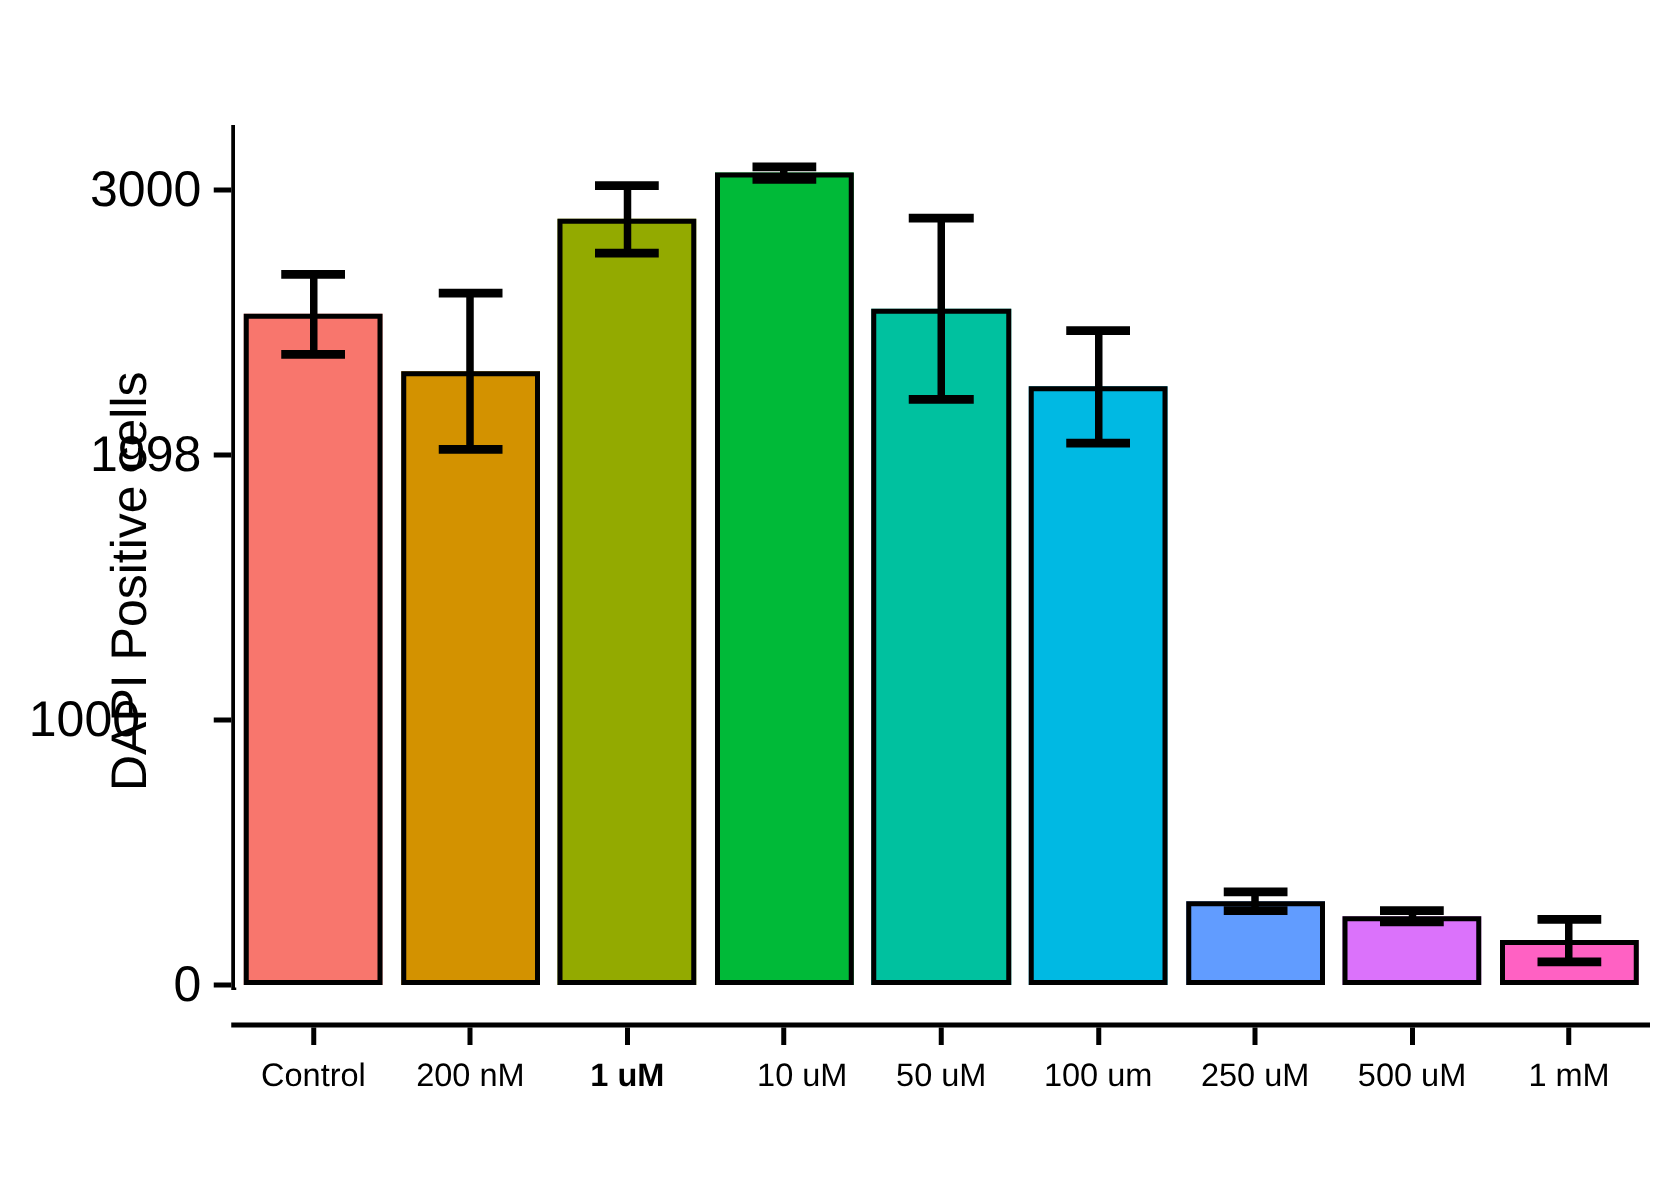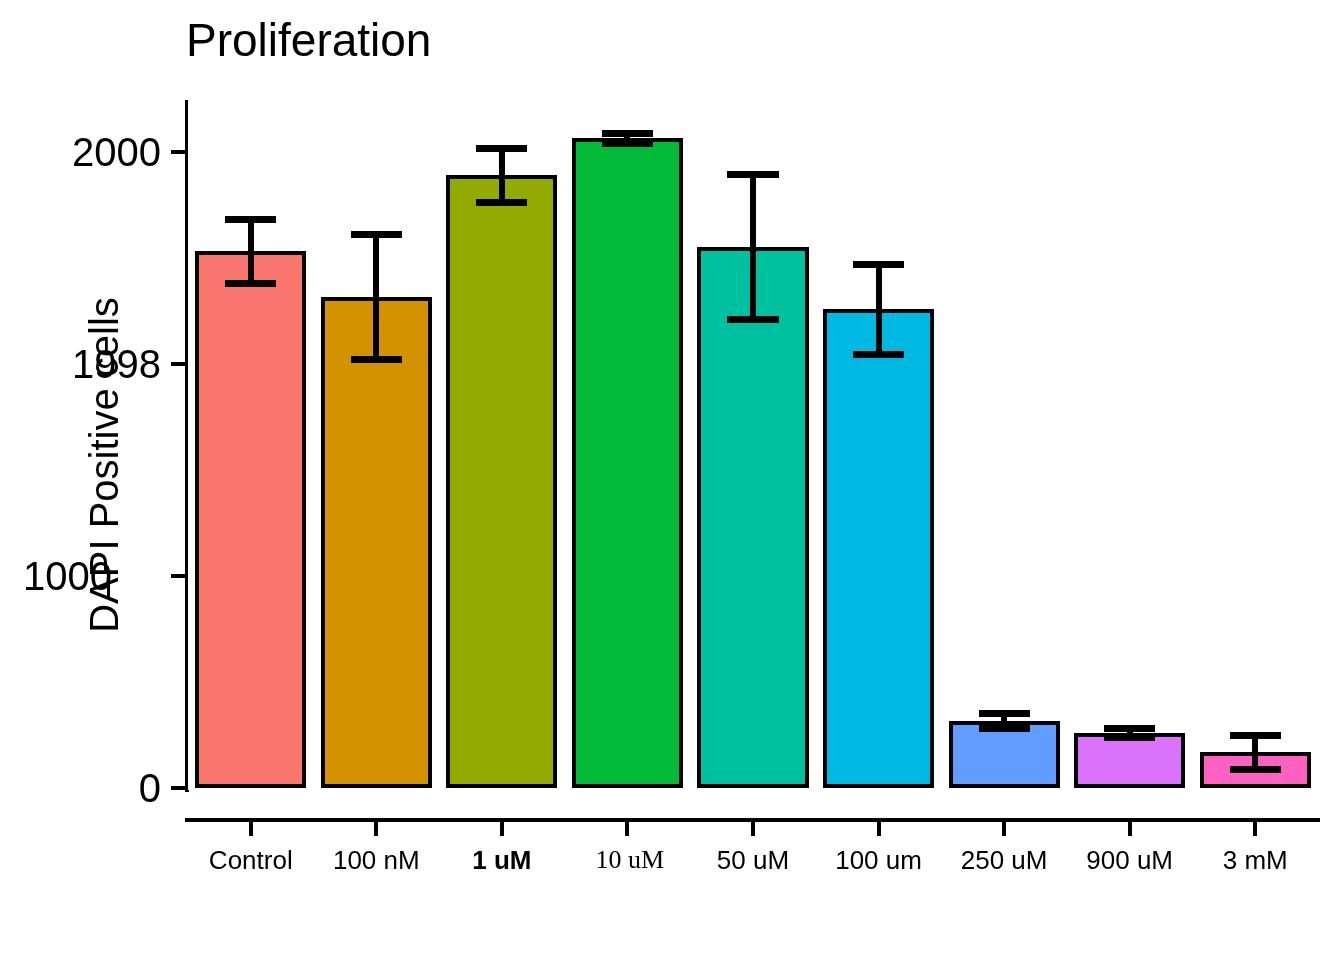--- a/index.html
+++ b/index.html
@@ -122,56 +122,55 @@
     position: absolute;
     height: 7px;
     background: #000000;
   }
 </style>
 </head>
 <body>
 
 <div id="root">
 
-  <div id="chart-title">Proliferation</div>
 
   <div id="y-axis-title">DAPI Positive cells</div>
 
   <div id="y-axis-line"></div>
   <div id="x-axis-line"></div>
 
   <div id="y-ticks">
       <div class="y-tick-mark" style="left: 171px; top: 786px;"></div>
       <div class="y-tick-label" style="right: 1183px; top: 768px;">0</div>
       <div class="y-tick-mark" style="left: 171px; top: 574px;"></div>
       <div class="y-tick-label" style="right: 1232px; top: 556px;">1000</div>
       <div class="y-tick-mark" style="left: 171px; top: 362px;"></div>
       <div class="y-tick-label" style="right: 1183px; top: 344px;">1998</div>
       <div class="y-tick-mark" style="left: 171px; top: 150px;"></div>
-      <div class="y-tick-label" style="right: 1183px; top: 132px;">2000</div>
+      <div class="y-tick-label" style="right: 1183px; top: 132px;">3000</div>
     </div>
   <div id="x-ticks">
       <div class="x-tick-mark" style="left: 248.778px;"></div>
       <div class="x-tick-label" style="left: 188px; width: 125.556px;">Control</div>
       <div class="x-tick-mark" style="left: 374.333px;"></div>
-      <div class="x-tick-label" style="left: 313.556px; width: 125.556px;">100 nM</div>
+      <div class="x-tick-label" style="left: 313.556px; width: 125.556px;">200 nM</div>
       <div class="x-tick-mark" style="left: 499.889px;"></div>
       <div class="x-tick-label" style="left: 439.111px; width: 125.556px; font-weight: bold;">1 uM</div>
       <div class="x-tick-mark" style="left: 625.444px;"></div>
-      <div class="x-tick-label" style="left: 567px; width: 125.556px; font-family: Liberation Serif, serif;">10 uM</div>
+      <div class="x-tick-label" style="left: 579px; width: 125.556px;">10 uM</div>
       <div class="x-tick-mark" style="left: 751px;"></div>
       <div class="x-tick-label" style="left: 690.222px; width: 125.556px;">50 uM</div>
       <div class="x-tick-mark" style="left: 876.556px;"></div>
       <div class="x-tick-label" style="left: 815.778px; width: 125.556px;">100 um</div>
       <div class="x-tick-mark" style="left: 1002.11px;"></div>
       <div class="x-tick-label" style="left: 941.333px; width: 125.556px;">250 uM</div>
       <div class="x-tick-mark" style="left: 1127.67px;"></div>
-      <div class="x-tick-label" style="left: 1066.89px; width: 125.556px;">900 uM</div>
+      <div class="x-tick-label" style="left: 1066.89px; width: 125.556px;">500 uM</div>
       <div class="x-tick-mark" style="left: 1253.22px;"></div>
-      <div class="x-tick-label" style="left: 1192.44px; width: 125.556px;">3 mM</div>
+      <div class="x-tick-label" style="left: 1192.44px; width: 125.556px;">1 mM</div>
     </div>
 
   <div id="plot-panel">
     <div id="bars-layer">
         <div class="bar" title="Control: 2533" style="left: 7.21944px; top: 151.004px; width: 111.117px; height: 536.996px; background: rgb(248, 118, 109); border-color: rgb(0, 0, 0);"></div>
         <div class="bar" title="100 nM: 2316" style="left: 132.775px; top: 197.008px; width: 111.117px; height: 490.992px; background: rgb(211, 146, 0); border-color: rgb(0, 0, 0);"></div>
         <div class="bar" title="1 uM: 2891" style="left: 258.331px; top: 75.108px; width: 111.117px; height: 612.892px; background: rgb(147, 170, 0); border-color: rgb(0, 0, 0);"></div>
         <div class="bar" title="10 uM: 3066" style="left: 383.886px; top: 38.008px; width: 111.117px; height: 649.992px; background: rgb(0, 186, 56); border-color: rgb(0, 0, 0);"></div>
         <div class="bar" title="50 uM: 2552" style="left: 509.442px; top: 146.976px; width: 111.117px; height: 541.024px; background: rgb(0, 193, 159); border-color: rgb(0, 0, 0);"></div>
         <div class="bar" title="100 um: 2259" style="left: 634.997px; top: 209.092px; width: 111.117px; height: 478.908px; background: rgb(0, 185, 227); border-color: rgb(0, 0, 0);"></div>

